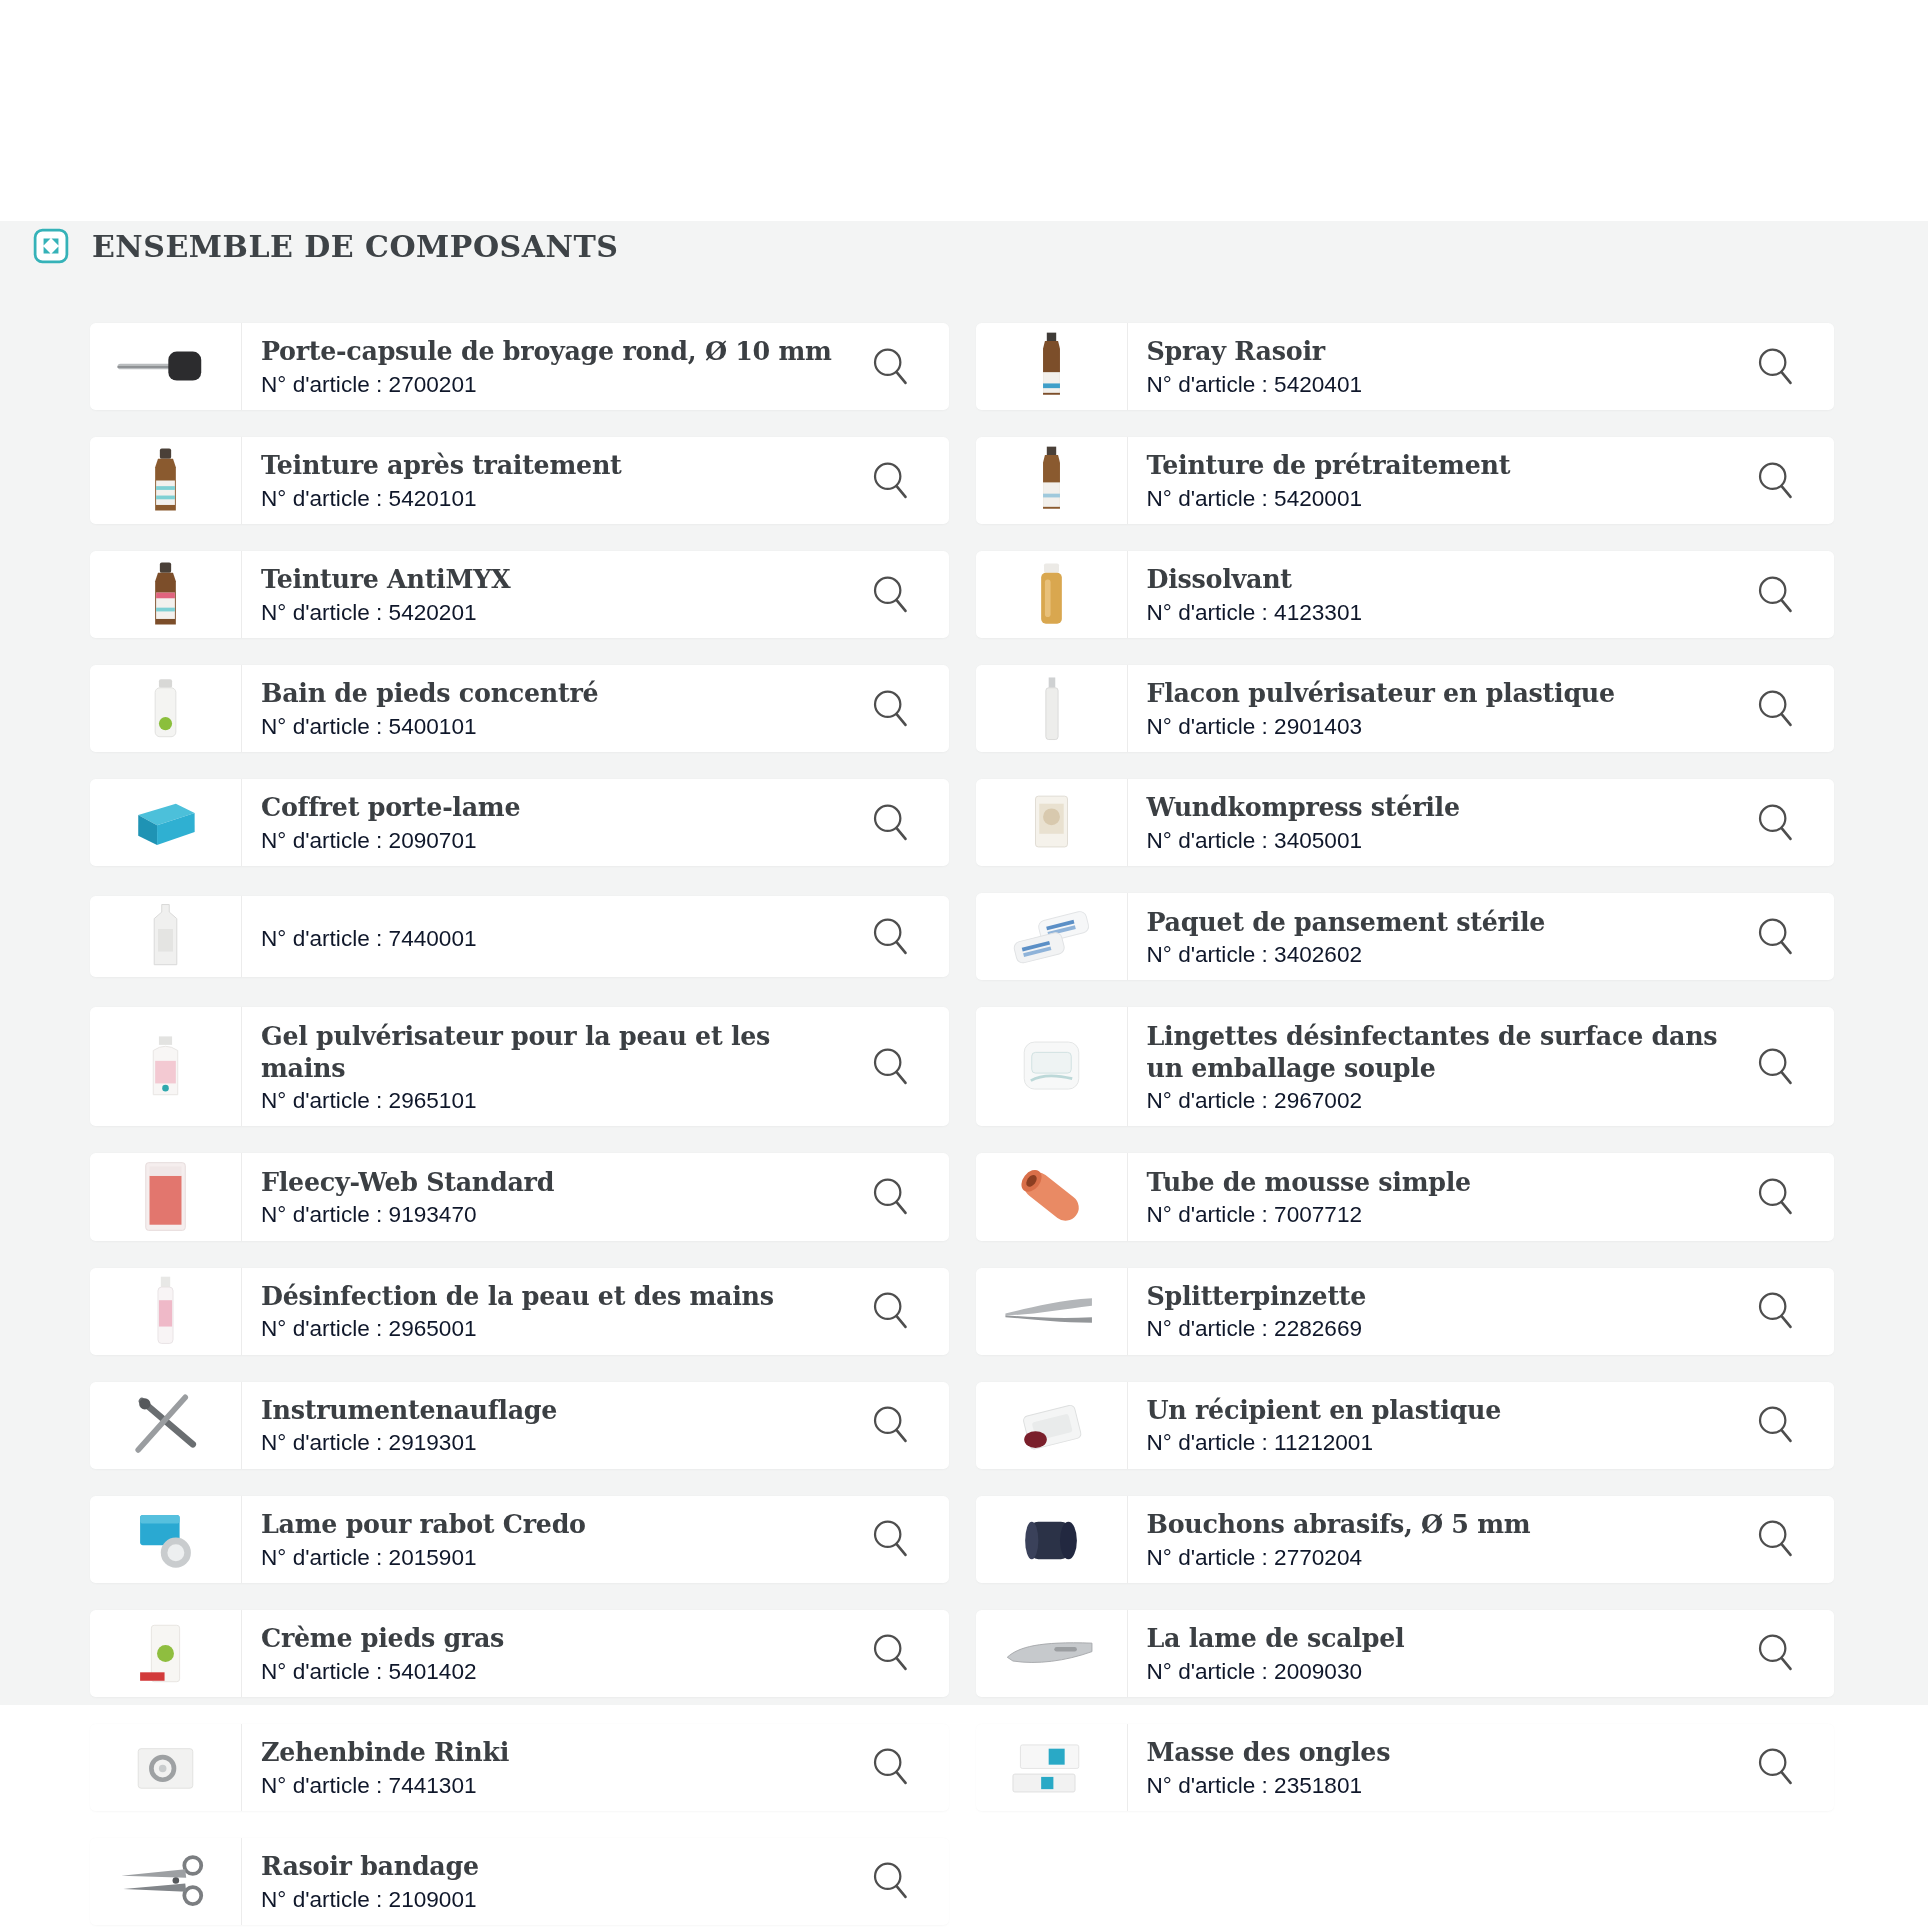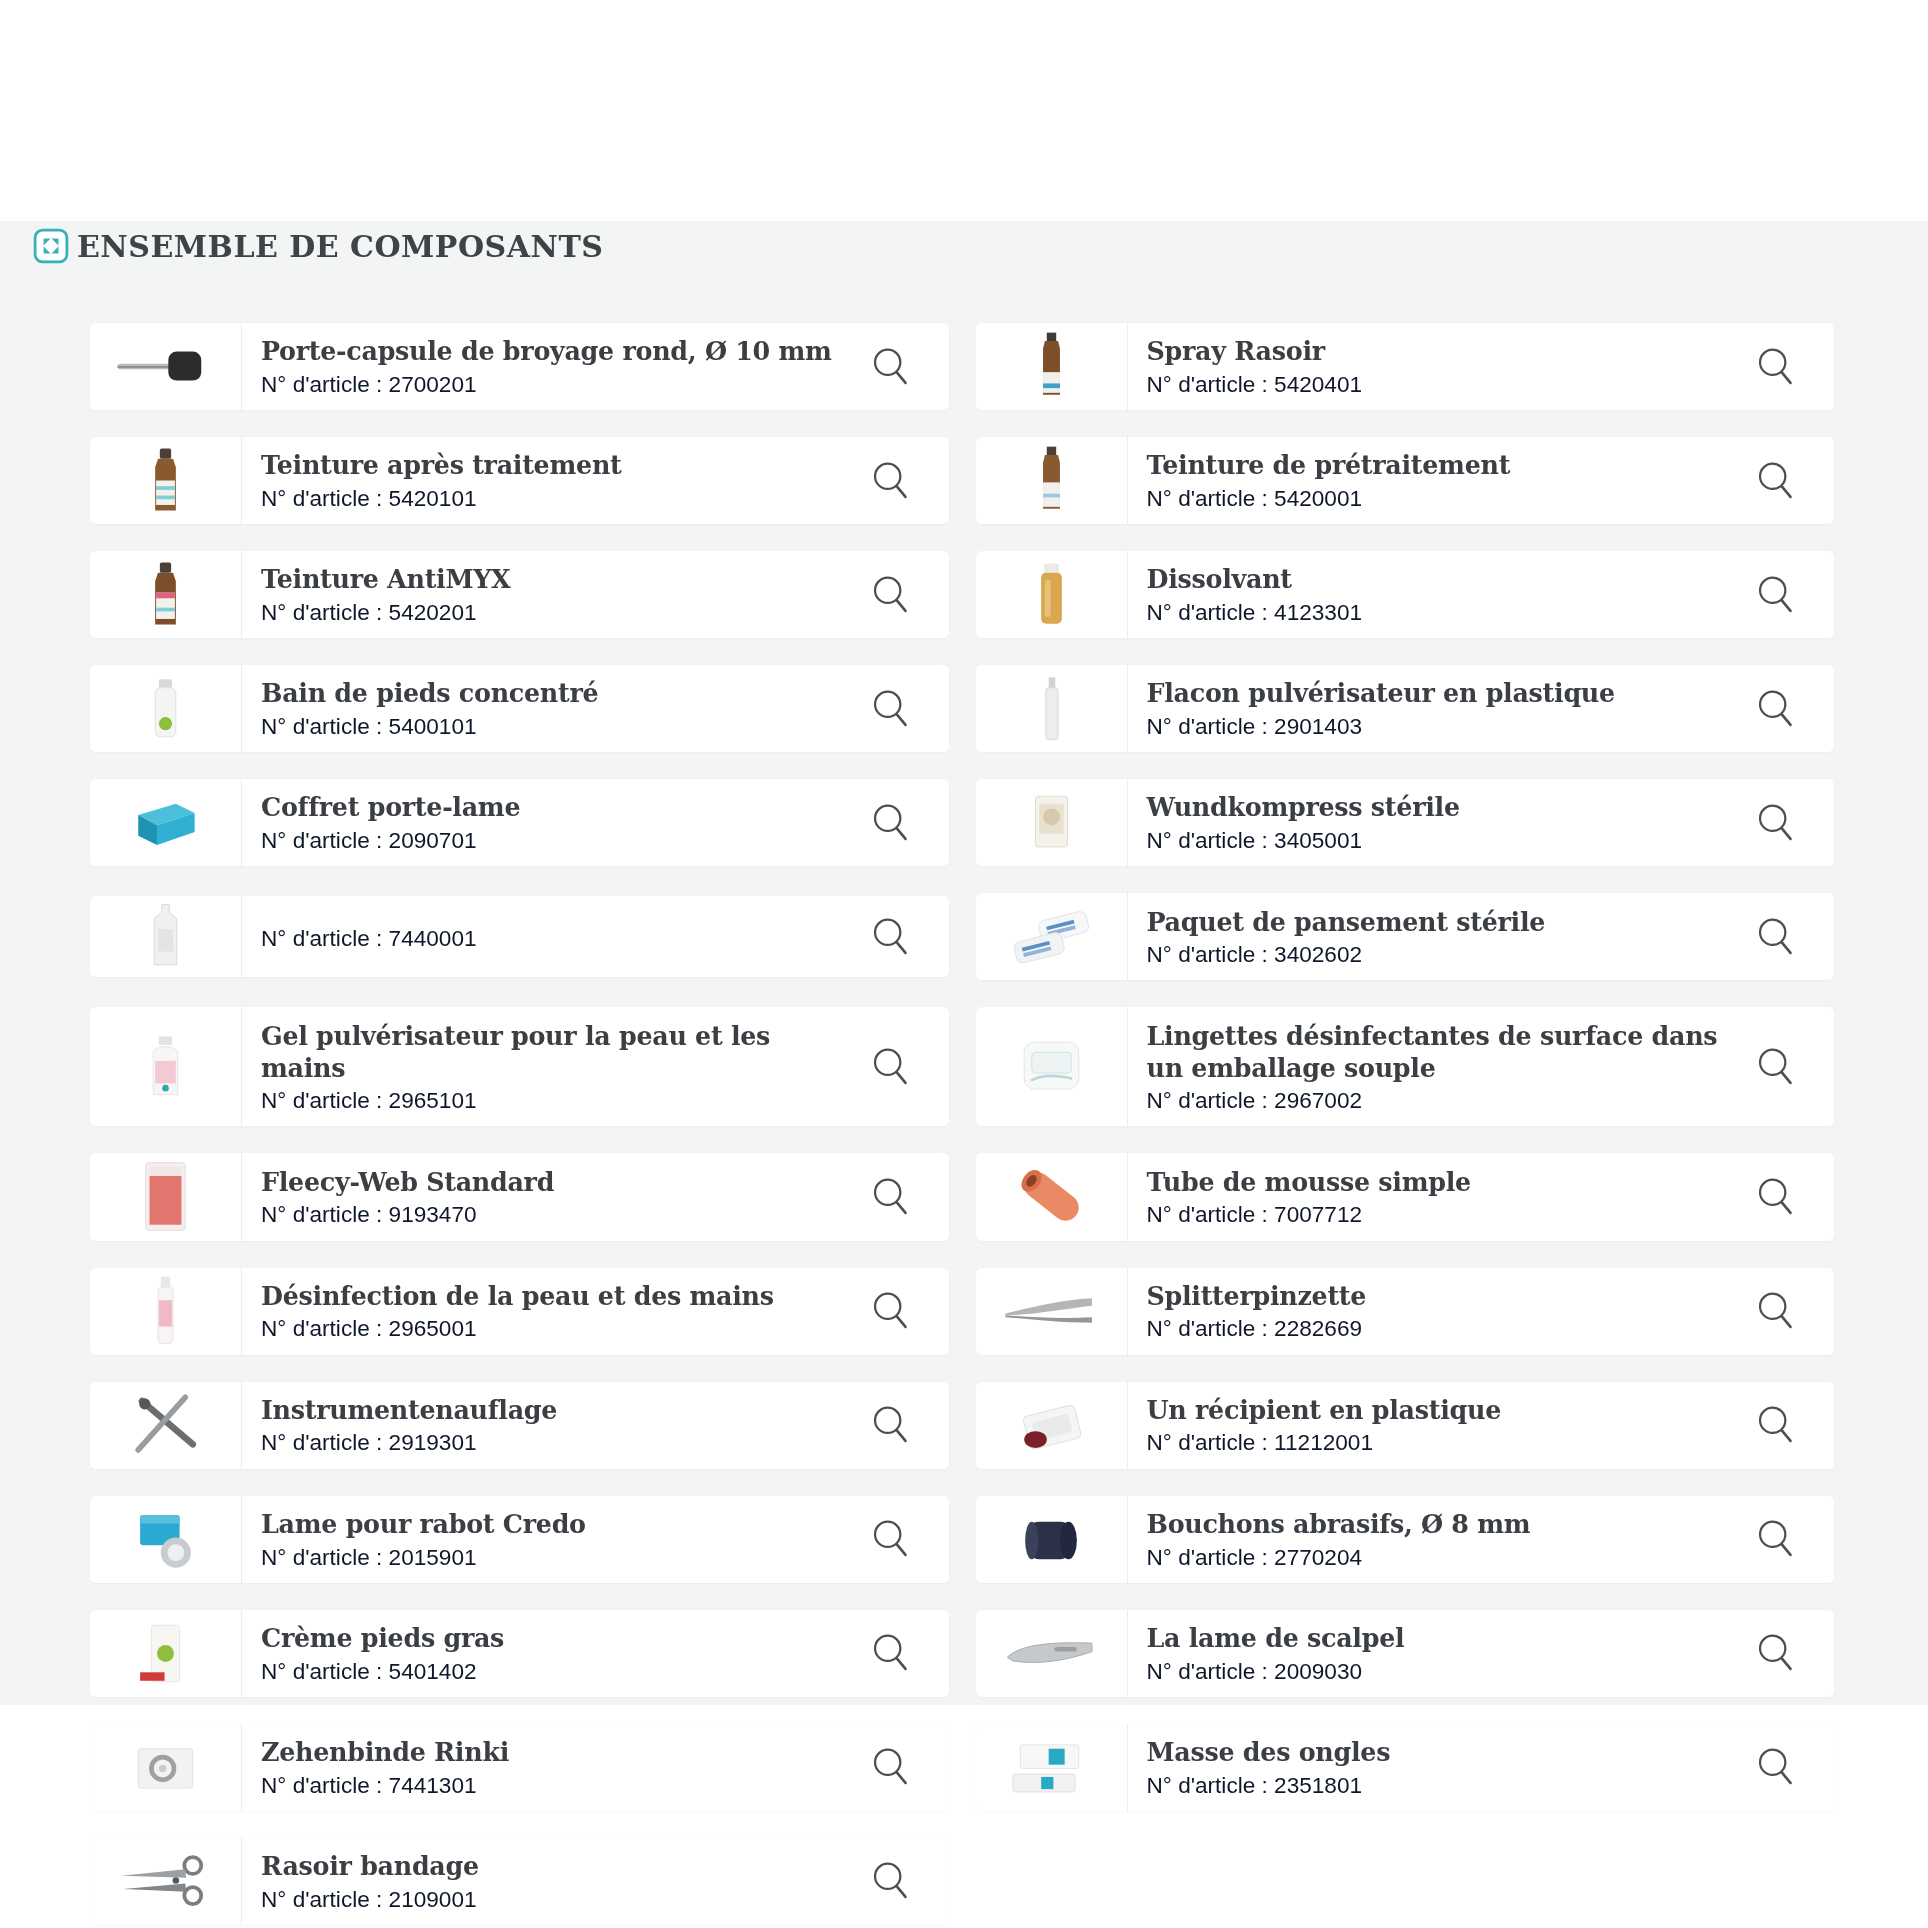--- a/index.html
+++ b/index.html
@@ -6,21 +6,21 @@
   body{
     width:1928px;height:1928px;position:relative;overflow:hidden;
     background:#ffffff;font-family:"Liberation Sans", sans-serif;
   }
   .gray-band{
     position:absolute;left:0;top:221px;width:1928px;height:1484px;
     background:#f3f4f4;
   }
   .header{
     position:absolute;left:33px;top:228px;
-    display:flex;align-items:center;gap:8px;z-index:2;
+    display:flex;align-items:center;gap:23px;z-index:2;
   }
   .header-icon svg{width:36px;height:36px;display:block;}
   .header-title{
     font-family:"DejaVu Serif", serif;
     font-size:30px;font-weight:600;color:#3e4347;letter-spacing:0.5px;
   }
   .grid{
     position:absolute;left:90px;top:323px;width:1744px;z-index:2;
     display:grid;grid-template-columns:1fr 1fr;column-gap:19px;row-gap:15px;
     align-items:center;
@@ -444,21 +444,21 @@
   </div>
     <div class="card">
     <div class="thumb">
         <svg viewBox="0 0 110 84">
           <rect x="32" y="23" width="42" height="40" rx="9" fill="#2b3247"></rect>
           <ellipse cx="73" cy="43" rx="9" ry="20" fill="#222840"></ellipse>
           <ellipse cx="34" cy="43" rx="7" ry="20" fill="#3a415a"></ellipse>
         </svg>
       </div>
     <div class="text">
-      <div class="title">Bouchons abrasifs, Ø 8 mm</div>
+      <div class="title">Bouchons abrasifs, Ø 5 mm</div>
       <div class="article">N° d'article : 2770204</div>
     </div>
     <svg class="magnifier" viewBox="0 0 48 48">
       <circle cx="21" cy="19" r="13.5" fill="none" stroke="#4e4e4e" stroke-width="2.4"></circle>
       <line x1="30.5" y1="29.5" x2="40" y2="41" stroke="#4e4e4e" stroke-width="2.8" stroke-linecap="round"></line>
     </svg>
   </div>
     <div class="card">
     <div class="thumb">
         <svg viewBox="0 0 110 84">

